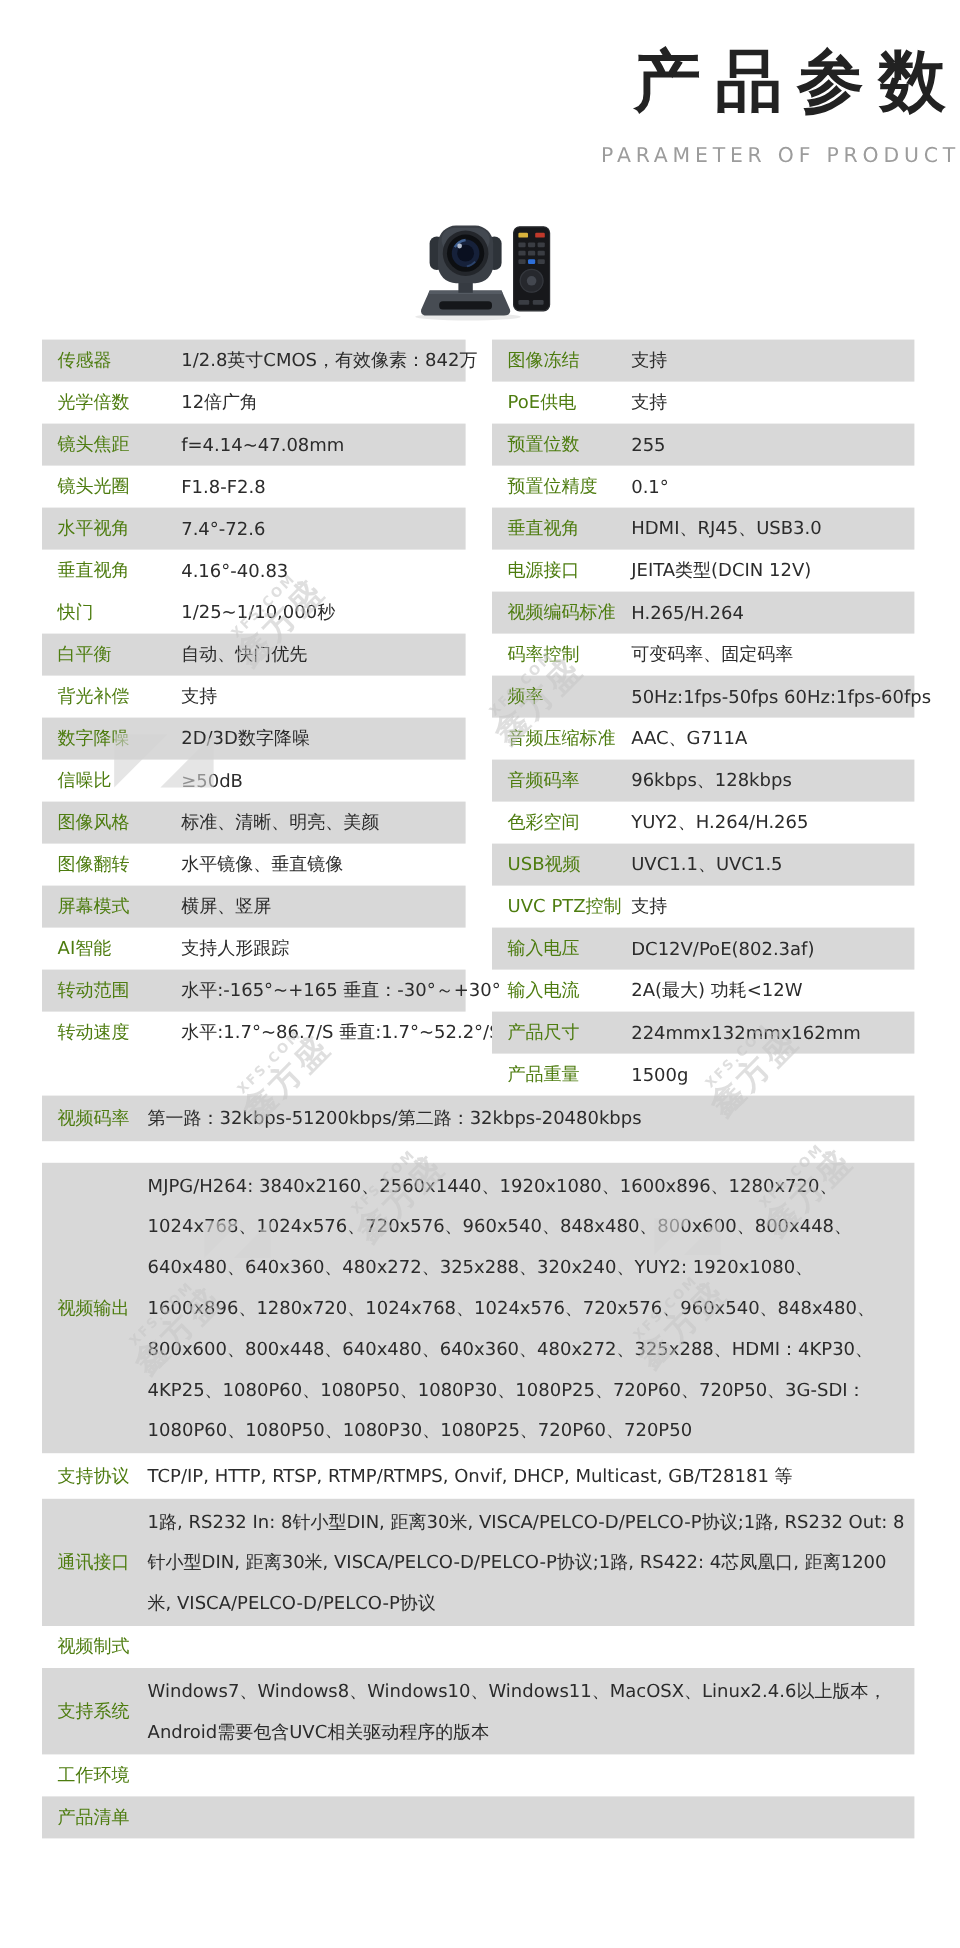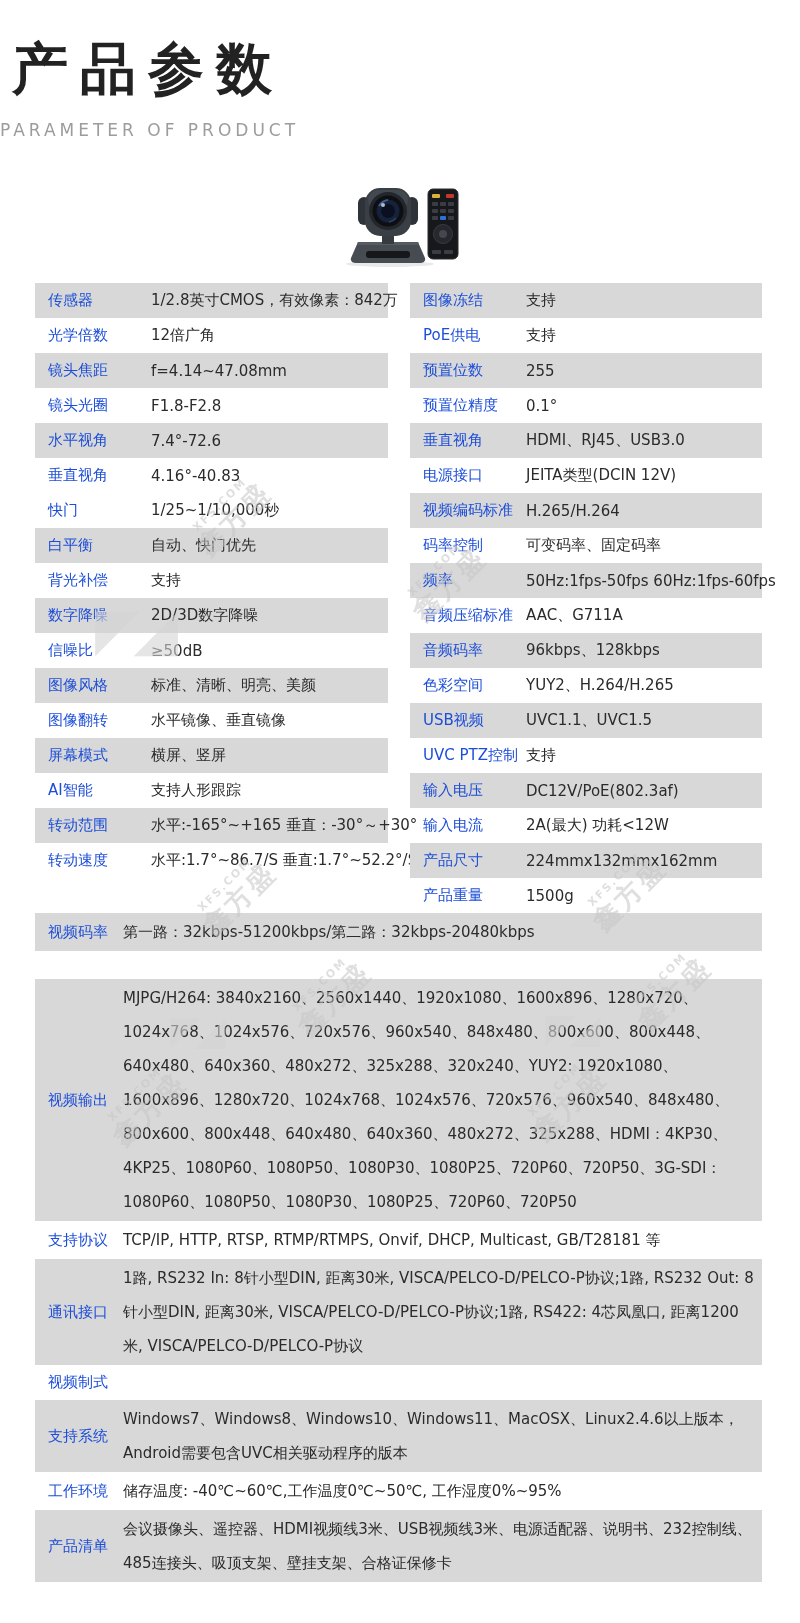--- a/index.html
+++ b/index.html
@@ -4,21 +4,21 @@
 <style>
   html,body{margin:0;padding:0;background:#ffffff;}
   .page{
     position:relative;
     width:800px;height:1623px;
     background:#ffffff;
     overflow:hidden;
     font-family:"DejaVu Sans","Liberation Sans",sans-serif;
   }
   
-  .header{padding-top:34px;text-align:left;}
+  .header{padding-top:34px;text-align:right;}
   .title{
     font-size:56px;font-weight:700;color:#222222;
     letter-spacing:12px;line-height:70px;margin:0 0 0 12px;
   }
   .subtitle{
     margin-top:16px;font-size:17px;color:#9c9c9c;
     letter-spacing:4px;font-weight:400;
   }
   
   .figure{margin:44px auto 0;width:132px;height:84px;position:relative;}
@@ -27,31 +27,31 @@
   .cols{display:flex;justify-content:space-between;}
   .col{width:353px;}
   .col.right{width:352px;}
   .row{
     display:flex;align-items:center;height:35px;
     font-size:15px;
   }
   .row.shaded{background:#d8d8d8;}
   .row .label{
     width:103px;padding-left:13px;flex-shrink:0;
-    color:#1d4ed8;white-space:nowrap;
+    color:#4d7c0f;white-space:nowrap;
   }
   .row .value{color:#2b2b2b;white-space:nowrap;}
   
   .full .row{height:auto;min-height:35px;}
   .full .row .label{width:75px;}
   .full .row .value{
     flex:1;white-space:normal;line-height:34px;
     padding:2px 6px 2px 0;
   }
-  .full .row.gap-after{margin-bottom:28px;align-items:center;}
+  .full .row.gap-after{margin-bottom:18px;align-items:center;}
   
   .wm-layer{position:absolute;inset:0;pointer-events:none;z-index:6;}
   .wm{
     position:absolute;transform:rotate(-45deg);
     text-align:center;color:#c6c6c6;opacity:.55;line-height:1.05;
   }
   .wm .dom{font-size:11px;font-weight:700;letter-spacing:2px;}
   .wm .br{font-size:27px;font-weight:700;letter-spacing:3px;}
   .tri{
     position:absolute;color:#d4d4d4;opacity:.6;
@@ -287,25 +287,23 @@
   </div>
         <div class="row">
     <div class="label">视频制式</div>
   </div>
         <div class="row shaded">
     <div class="label">支持系统</div>
     <div class="value">Windows7、Windows8、Windows10、Windows11、MacOSX、Linux2.4.6以上版本，Android需要包含UVC相关驱动程序的版本</div>
   </div>
         <div class="row">
     <div class="label">工作环境</div>
-    <div class="value">储存温度: -40℃~60℃,工作温度0℃~50℃, 工作湿度0%~95%</div>
   </div>
         <div class="row shaded">
     <div class="label">产品清单</div>
-    <div class="value">会议摄像头、遥控器、HDMI视频线3米、USB视频线3米、电源适配器、说明书、232控制线、485连接头、吸顶支架、壁挂支架、合格证保修卡</div>
   </div>
       </div>
   </div>
 
   <div class="wm-layer">
     <div class="wm" style="left:185px;top:495px;">
         <div class="dom">XFS.COM</div>
         <div class="br">鑫方盛</div>
       </div>
     <div class="wm" style="left:400px;top:560px;">

